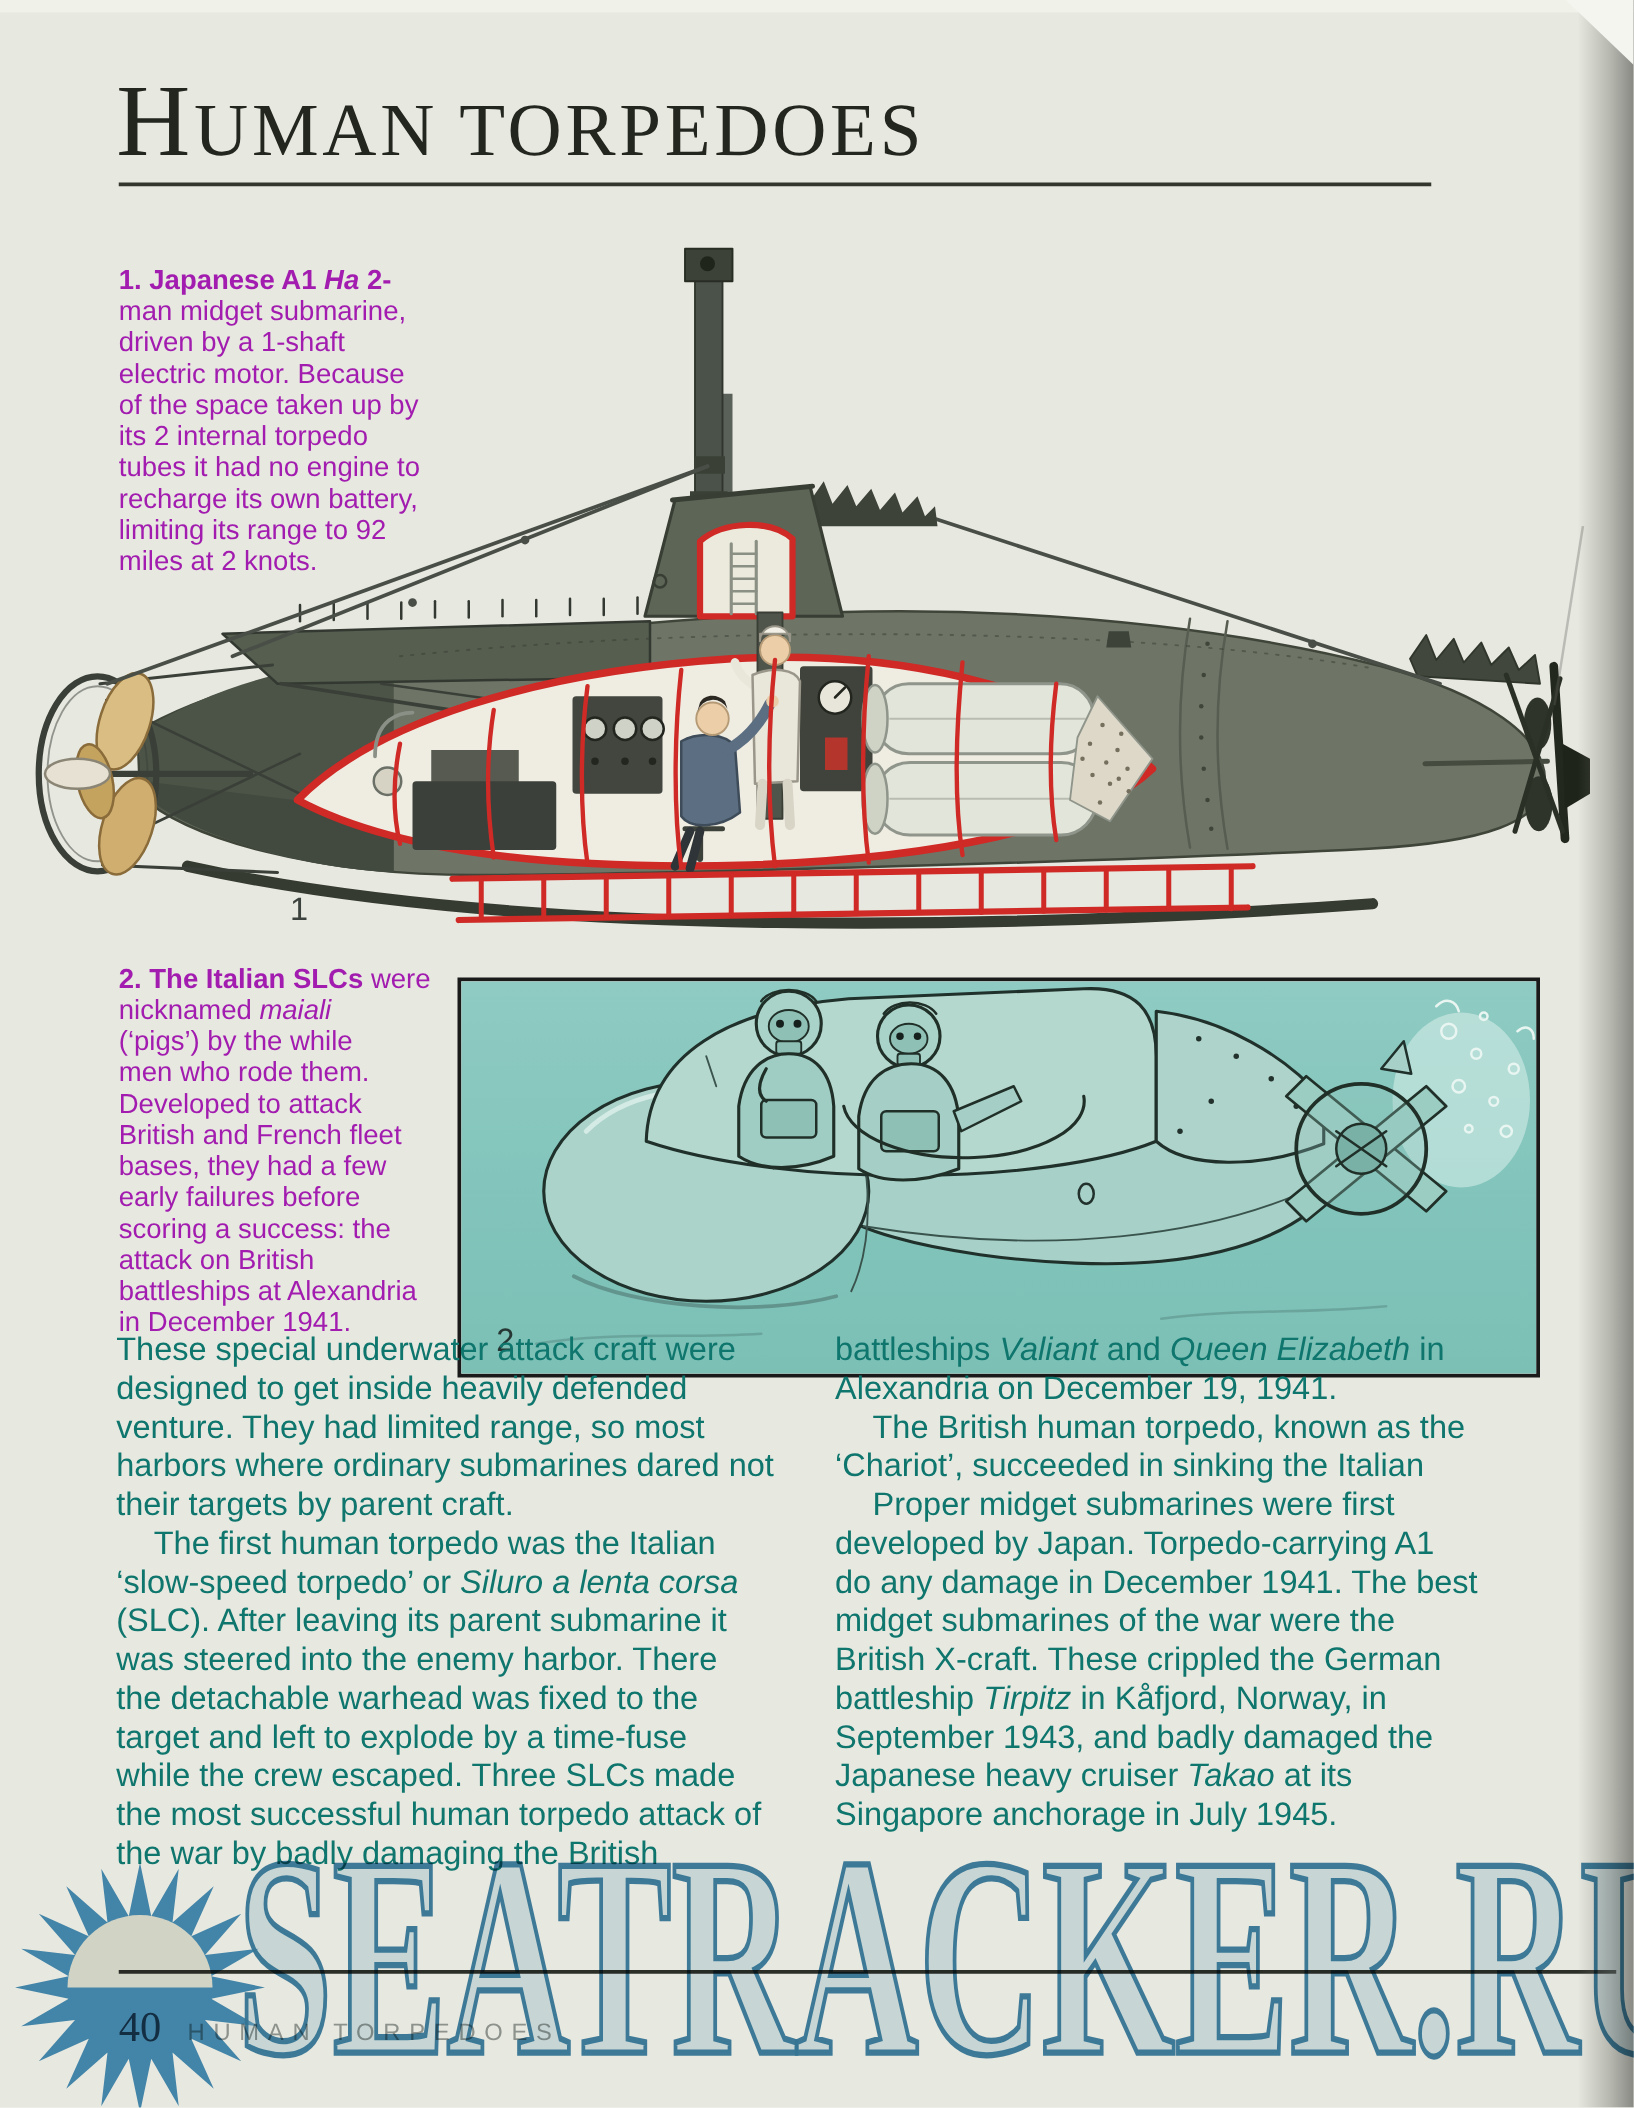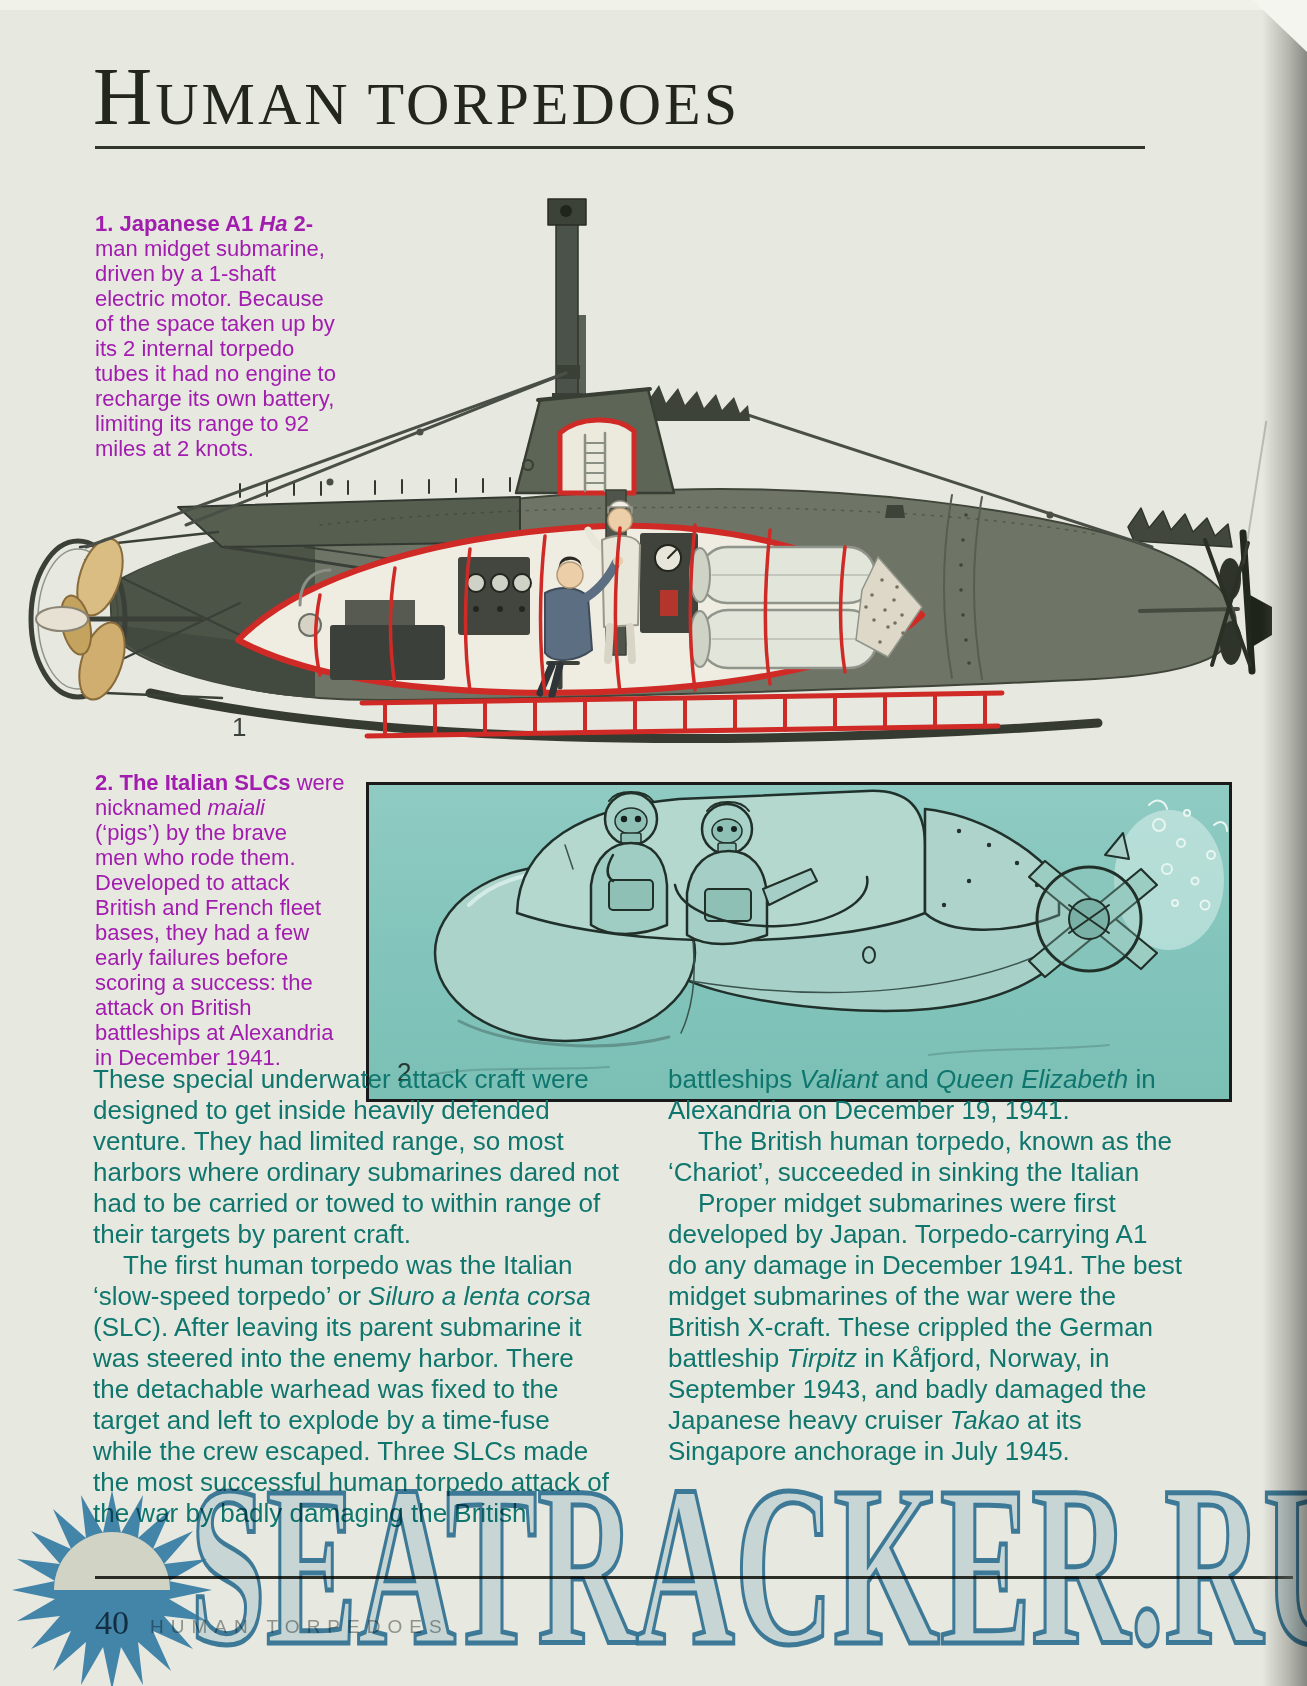--- a/index.html
+++ b/index.html
@@ -306,21 +306,21 @@
         <path d="M935,500 L935,532"></path>
       <path d="M985,499 L985,532"></path>
     </g>
   </g>
 </svg>
 <div id="fig1-label" class="fig-label">1</div>
 
 <div id="caption2" class="caption">
     <div class="tline"><b>2. The Italian SLCs</b> were</div>
     <div class="tline">nicknamed <i>maiali</i></div>
-    <div class="tline">(‘pigs’) by the brave</div>
+    <div class="tline">(‘pigs’) by the while</div>
     <div class="tline">men who rode them.</div>
     <div class="tline">Developed to attack</div>
     <div class="tline">British and French fleet</div>
     <div class="tline">bases, they had a few</div>
     <div class="tline">early failures before</div>
     <div class="tline">scoring a success: the</div>
     <div class="tline">attack on British</div>
     <div class="tline">battleships at Alexandria</div>
     <div class="tline">in December 1941.</div>
   </div>
@@ -418,21 +418,20 @@
     </g>
   </svg>
   <div id="fig2-label" class="fig-label">2</div>
 </div>
 
 <div id="col-left" class="col">
     <div class="tline">These special underwater attack craft were</div>
     <div class="tline">designed to get inside heavily defended</div>
     <div class="tline">venture. They had limited range, so most</div>
     <div class="tline">harbors where ordinary submarines dared not</div>
-    <div class="tline">had to be carried or towed to within range of</div>
     <div class="tline">their targets by parent craft.</div>
     <div class="tline indent">The first human torpedo was the Italian</div>
     <div class="tline">‘slow-speed torpedo’ or <i>Siluro a lenta corsa</i></div>
     <div class="tline">(SLC). After leaving its parent submarine it</div>
     <div class="tline">was steered into the enemy harbor. There</div>
     <div class="tline">the detachable warhead was fixed to the</div>
     <div class="tline">target and left to explode by a time-fuse</div>
     <div class="tline">while the crew escaped. Three SLCs made</div>
     <div class="tline">the most successful human torpedo attack of</div>
     <div class="tline">the war by badly damaging the British</div>

